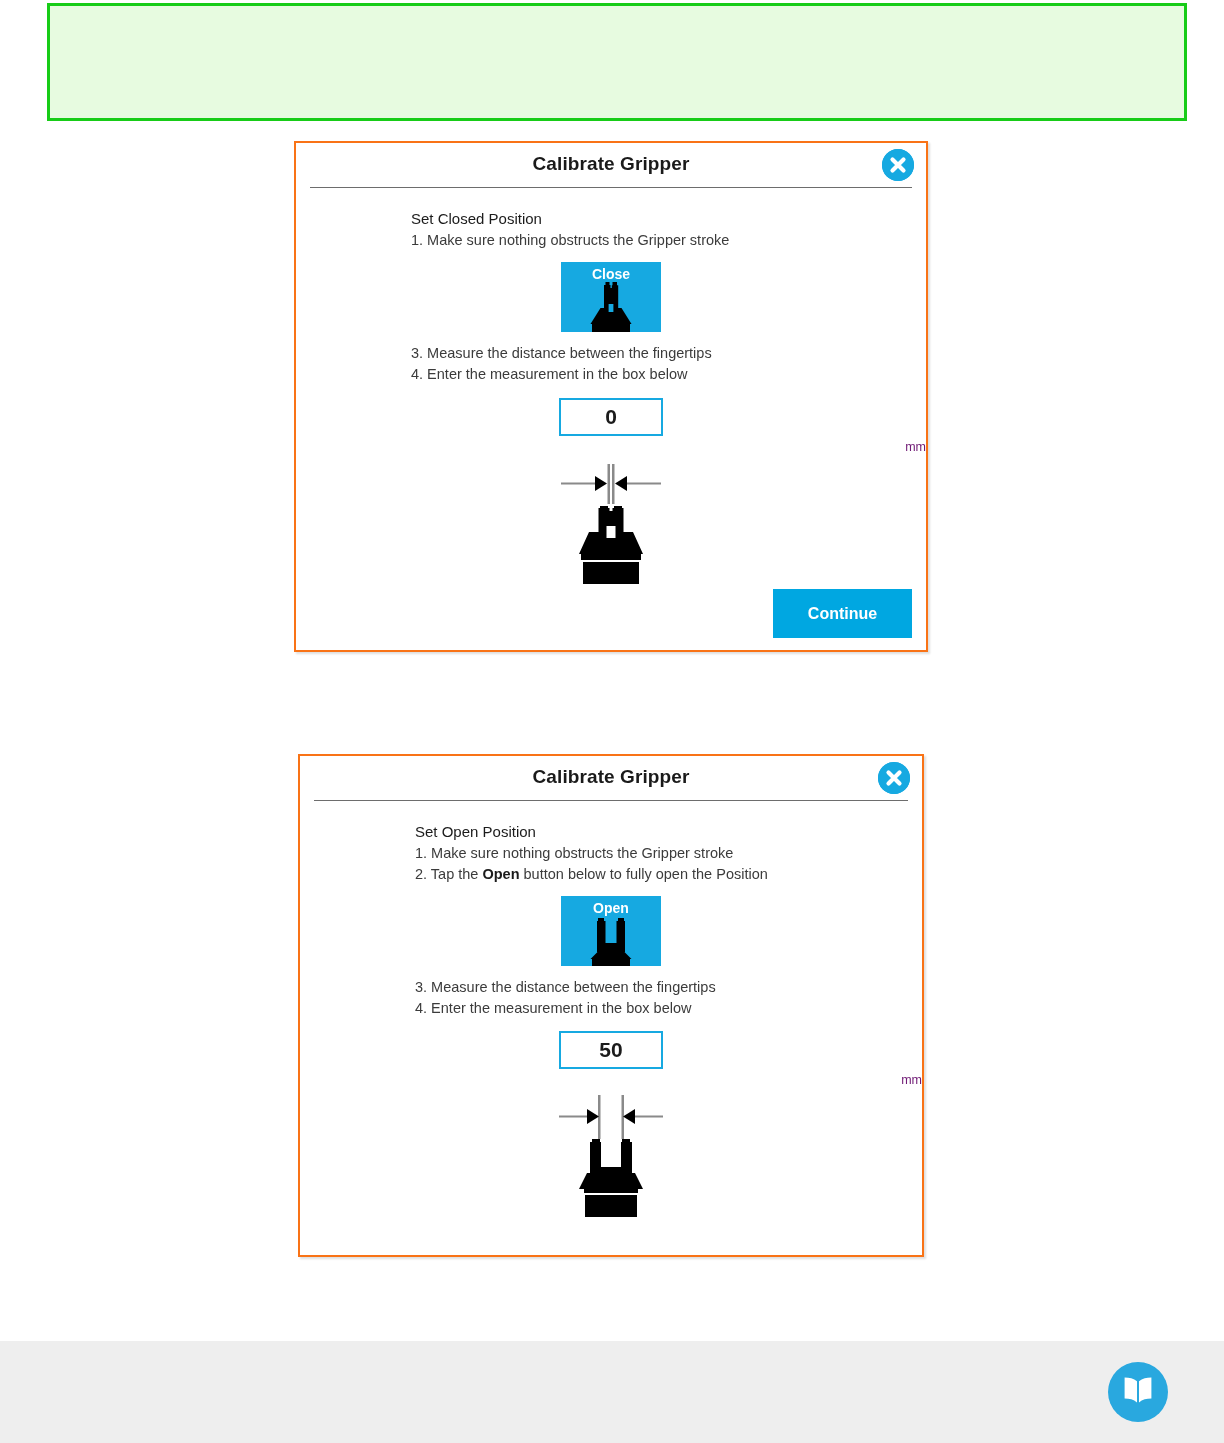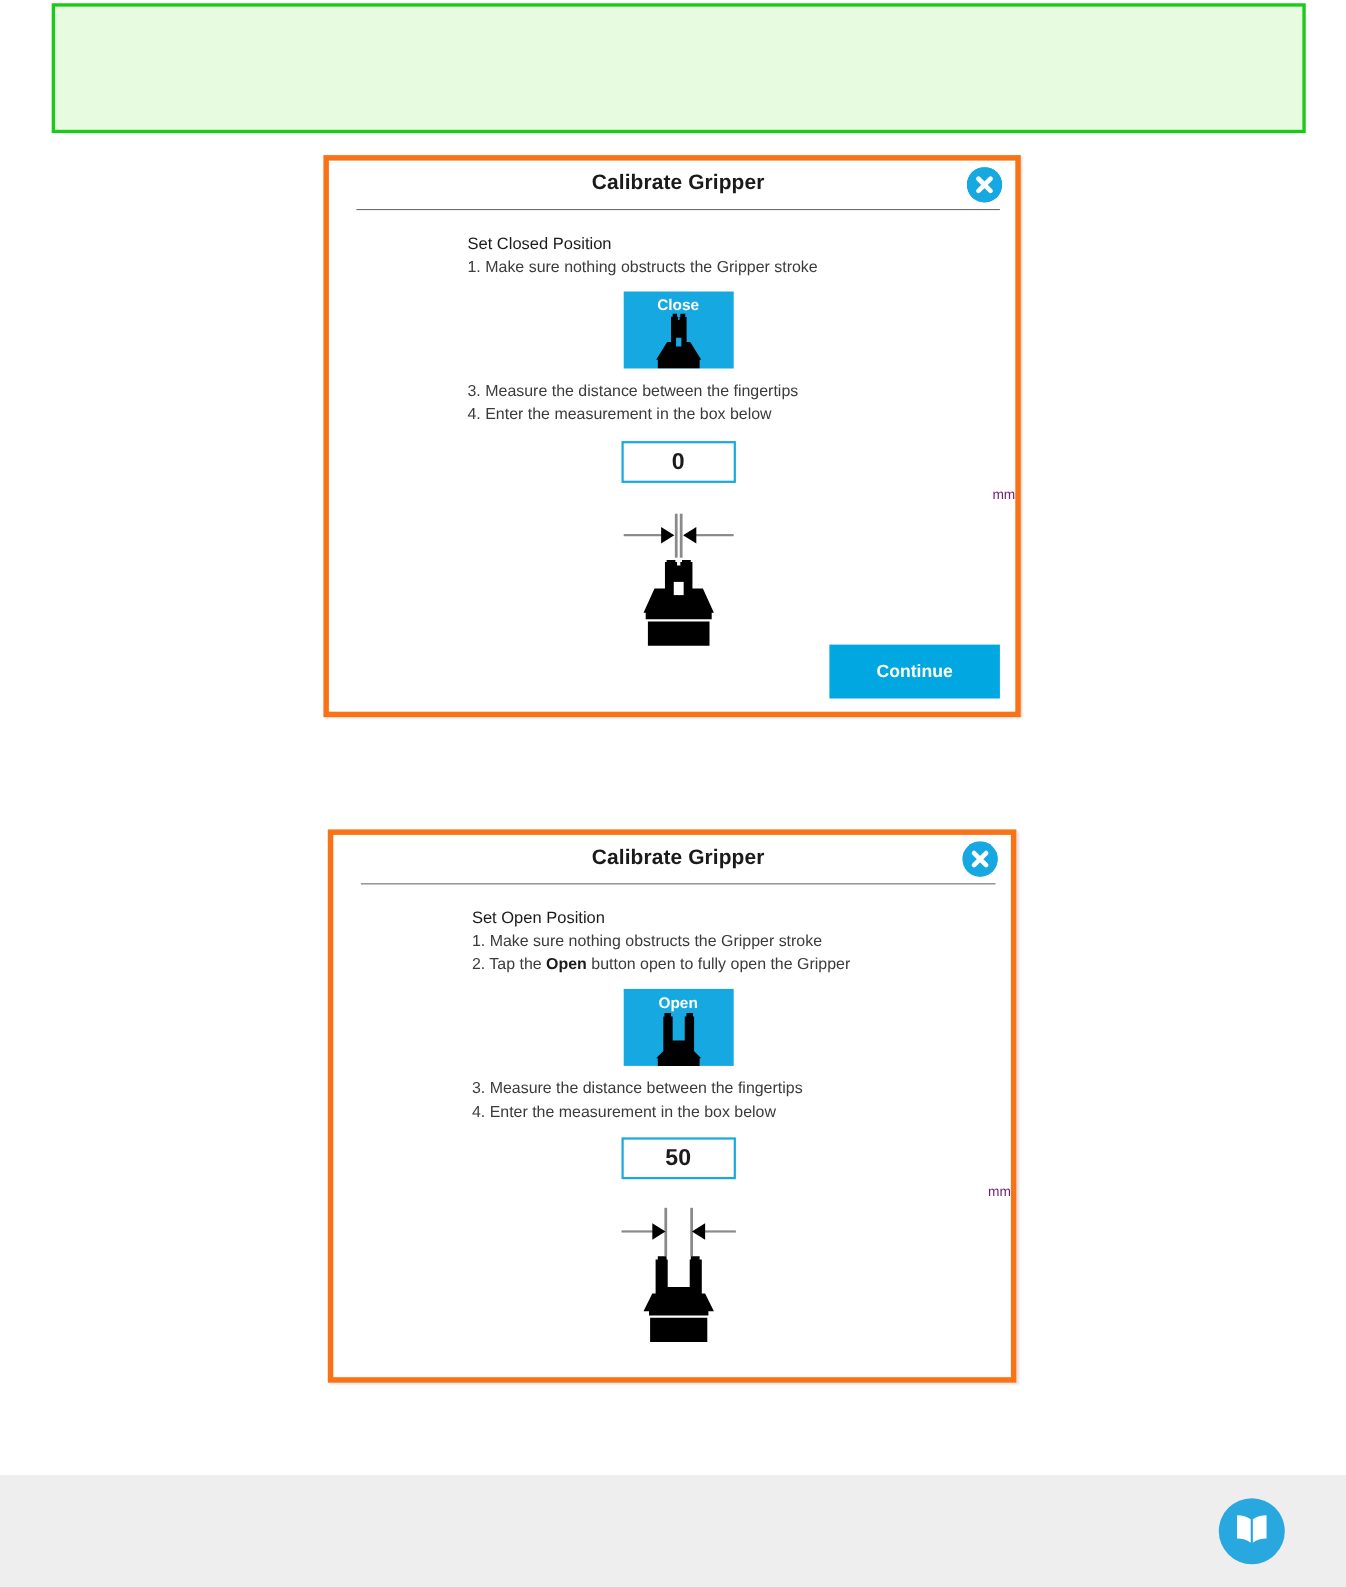--- a/index.html
+++ b/index.html
@@ -24,23 +24,22 @@
     width: 1140px;
     height: 118px;
     background: #e7fbe0;
     border: 3px solid #17cc17;
   }
 
   
   .dialog {
     position: absolute;
     background: #ffffff;
-    border: 5px solid #f97316;
+    border: 2px solid #f97316;
     box-shadow: 2px 2px 2px rgba(0,0,0,0.13);
-    padding-left: 11px;
   }
   .dlg-header {
     position: relative;
     height: 45px;
   }
   .dlg-title {
     position: absolute;
     left: 0; right: 0; top: 10px;
     text-align: center;
     font-size: 19px;
@@ -135,21 +134,21 @@
   }
 
   .diagram {
     margin: 2px auto 0 auto;
     display: block;
   }
 
   
   .footer-btn {
     position: absolute;
-    width: 155px;
+    width: 139px;
     height: 49px;
     background: #00a7e1;
     color: #ffffff;
     font-size: 16px;
     font-weight: bold;
     display: flex;
     align-items: center;
     justify-content: center;
     border: none;
     cursor: pointer;
@@ -267,21 +266,21 @@
         <path d="M10.5 10.5 L21.5 21.5 M21.5 10.5 L10.5 21.5" stroke="#ffffff" stroke-width="4.2" stroke-linecap="round"></path>
       </svg>
     </div>
     <div class="dlg-divider"></div>
   </div>
 
   <div class="dlg-body">
     <div class="section-title">Set Open Position</div>
 
     <div class="step">1. Make sure nothing obstructs the Gripper stroke</div>
-    <div class="step"><span>2. Tap the </span><b>Open</b><span> button open to fully open the Gripper</span></div>
+    <div class="step"><span>2. Tap the </span><b>Open</b><span> button below to fully open the Position</span></div>
 
     
     <div class="action-btn">
       <div class="label">Open</div>
       <span>
         <svg width="66" height="50" viewBox="0 0 66 50" aria-hidden="true">
           <path fill="#000000" d="M20 2 h6 v3 h-6 z M40 2 h6 v3 h-6 z
                    M19 5 h8.5 v24 h-8.5 z
                    M38.5 5 h8.5 v24 h-8.5 z
                    M19 27 h28 v9 h-28 z

